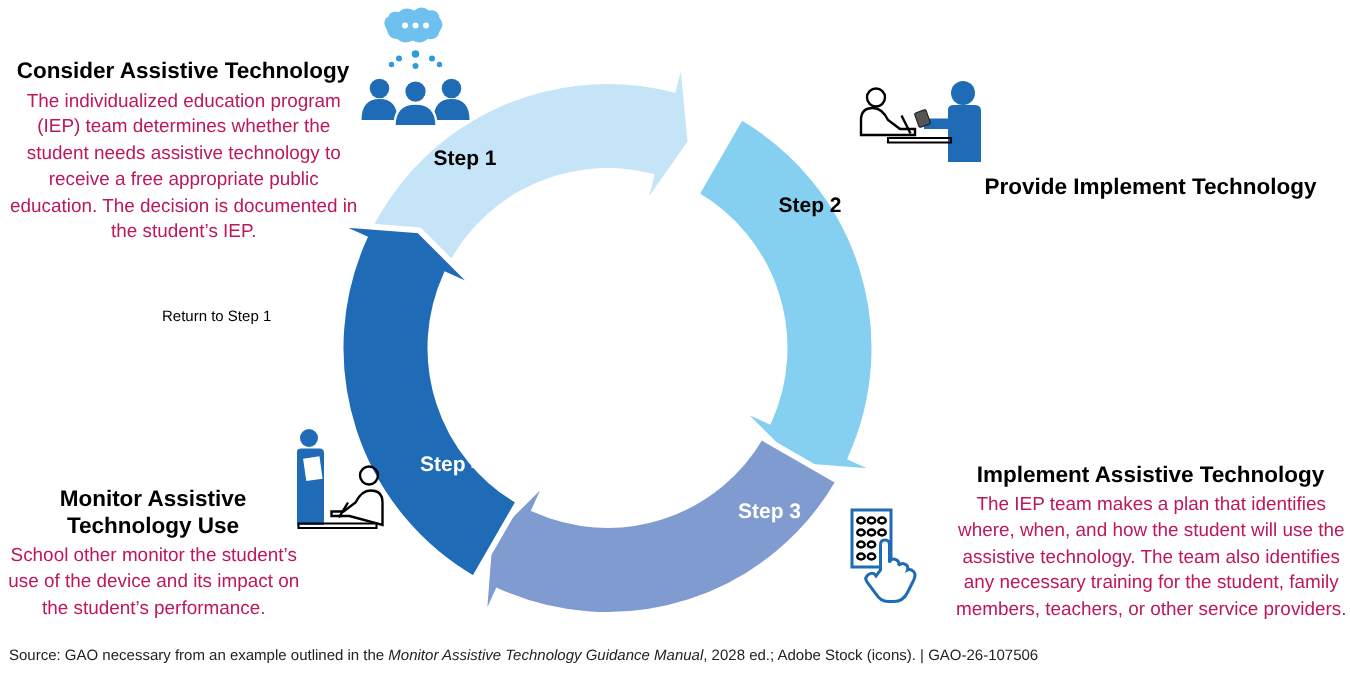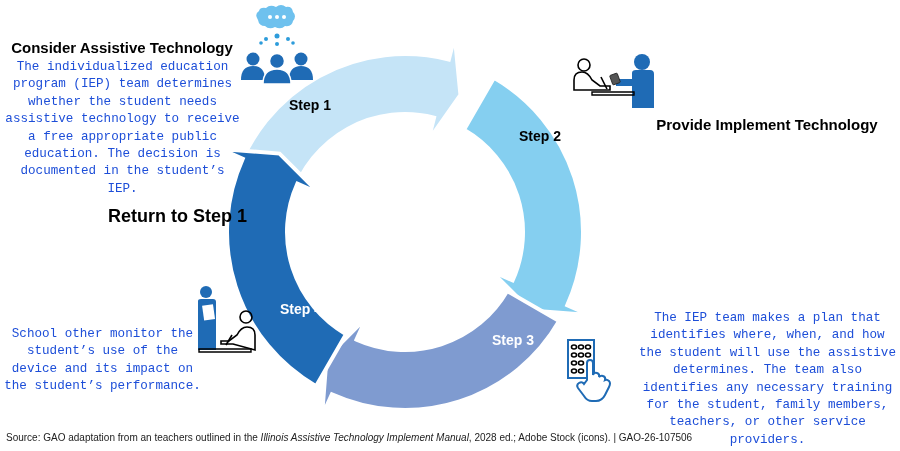--- a/index.html
+++ b/index.html
@@ -1,25 +1,25 @@
 <!DOCTYPE html>
 <html><head>
 <meta charset="utf-8">
 <style>
   html, body { margin: 0; padding: 0; background: #ffffff; }
   body { width: 900px; height: 451px; position: relative; overflow: hidden;
          font-family: "Liberation Sans", sans-serif; color: #000; }
   .block { position: absolute; text-align: center; }
   .block h2 { margin: 0; font-size: 15px; font-weight: bold; line-height: 18px; color: #000; }
-  .block p { margin: 2px 0 0 1px; font-size: 12.6px; line-height: 17.4px; color: #1d4ed8; font-family: Liberation Mono, monospace; }
+  .block p { margin: 2px 0 0 1px; font-size: 12.6px; line-height: 17.4px; color: #be185d; }
   #blk-consider { left: 2px; top: 39px; width: 240px; }
   #blk-provide  { left: 636px; top: 116px; width: 262px; }
   #blk-implement{ left: 636px; top: 308px; width: 262px; }
   #blk-monitor  { left: 2px; top: 324px; width: 200px; }
-  #return-label { position: absolute; left: 108px; top: 206px; font-size: 18px; font-weight: bold; }
+  #return-label { position: absolute; left: 108px; top: 206px; font-size: 10px; font-weight: normal; }
   #diagram { position: absolute; left: 0; top: 0; width: 900px; height: 451px; }
   .step-label { font-family: "Liberation Sans", sans-serif; font-size: 14px; font-weight: bold; }
   #source { position: absolute; left: 6px; top: 432px; font-size: 10px; color: #222; white-space: nowrap; }
   #source i { font-style: italic; }
   .icon { position: absolute; }
 </style>
 </head>
 <body>
 
 <svg id="diagram" viewBox="0 0 900 451" xmlns="http://www.w3.org/2000/svg">
@@ -38,23 +38,25 @@
 <div id="return-label">Return to Step 1</div>
 
 <div class="block" id="blk-consider">
   <h2>Consider Assistive Technology</h2>
   <p>The individualized education program (IEP) team determines whether the student needs assistive technology to receive a free appropriate public education. The decision is documented in the student’s IEP.</p>
 </div>
 <div class="block" id="blk-provide">
   <h2>Provide Implement Technology</h2>
 </div>
 <div class="block" id="blk-implement">
-  <p>The IEP team makes a plan that identifies where, when, and how the student will use the assistive determines. The team also identifies any necessary training for the student, family members, teachers, or other service providers.</p>
+  <h2>Implement Assistive Technology</h2>
+  <p>The IEP team makes a plan that identifies where, when, and how the student will use the assistive technology. The team also identifies any necessary training for the student, family members, teachers, or other service providers.</p>
 </div>
 <div class="block" id="blk-monitor">
+  <h2>Monitor Assistive Technology Use</h2>
   <p>School other monitor the student’s use of the device and its impact on the student’s performance.</p>
 </div>
 
 <svg class="icon" style="left:238px;top:4px" width="80" height="80" viewBox="0 0 80 80">
   <path d="M28 4 q4 -4 10 -1 q5 -4 10 0 q6 -1 7 5 q4 4 0 9 q-1 6 -8 5 q-4 4 -10 1 q-6 3 -10 -1 q-6 0 -7 -6 q-4 -6 1 -9 q1 -4 7 -3z" fill="#6EC1EE"></path>
   <circle cx="32" cy="13" r="2" fill="#fff"></circle>
     <circle cx="39" cy="13" r="2" fill="#fff"></circle>
     <circle cx="46" cy="13" r="2" fill="#fff"></circle>
   <circle cx="39" cy="32" r="2.5" fill="#2D9CDB"></circle>
     <circle cx="39" cy="40" r="2" fill="#2D9CDB"></circle>
@@ -100,13 +102,13 @@
 <svg class="icon" style="left:193px;top:285px" width="72" height="70" viewBox="0 0 72 70">
   <circle cx="13" cy="7" r="6" fill="#1F6BB5"></circle>
   <path d="M5 16 q0 -2 3 -2 h12 q3 0 3 3 v48 h-18z" fill="#1F6BB5"></path>
   <rect x="10" y="20" width="11" height="15" fill="#fff" transform="rotate(-8 15 27)"></rect>
   <circle cx="53" cy="32" r="6" fill="none" stroke="#000" stroke-width="1.6"></circle>
   <path d="M62 65 v-15 q0 -8 -8 -8 q-6 0 -10 8 l-8 6 h-8 v3 h12z" fill="none" stroke="#000" stroke-width="1.6"></path>
   <path d="M39 50 l-6 10" stroke="#000" stroke-width="1.6"></path>
   <path d="M6 64 h52 v3 h-52z" fill="none" stroke="#000" stroke-width="1.4"></path>
 </svg>
 
-<div id="source"><span>Source: GAO adaptation from an teachers outlined in the </span><i>Illinois Assistive Technology Implement Manual</i><span>, 2028 ed.; Adobe Stock (icons).  |  GAO-26-107506</span></div>
+<div id="source"><span>Source: GAO necessary from an example outlined in the </span><i>Monitor Assistive Technology Guidance Manual</i><span>, 2028 ed.; Adobe Stock (icons).  |  GAO-26-107506</span></div>
 
 </body></html>

